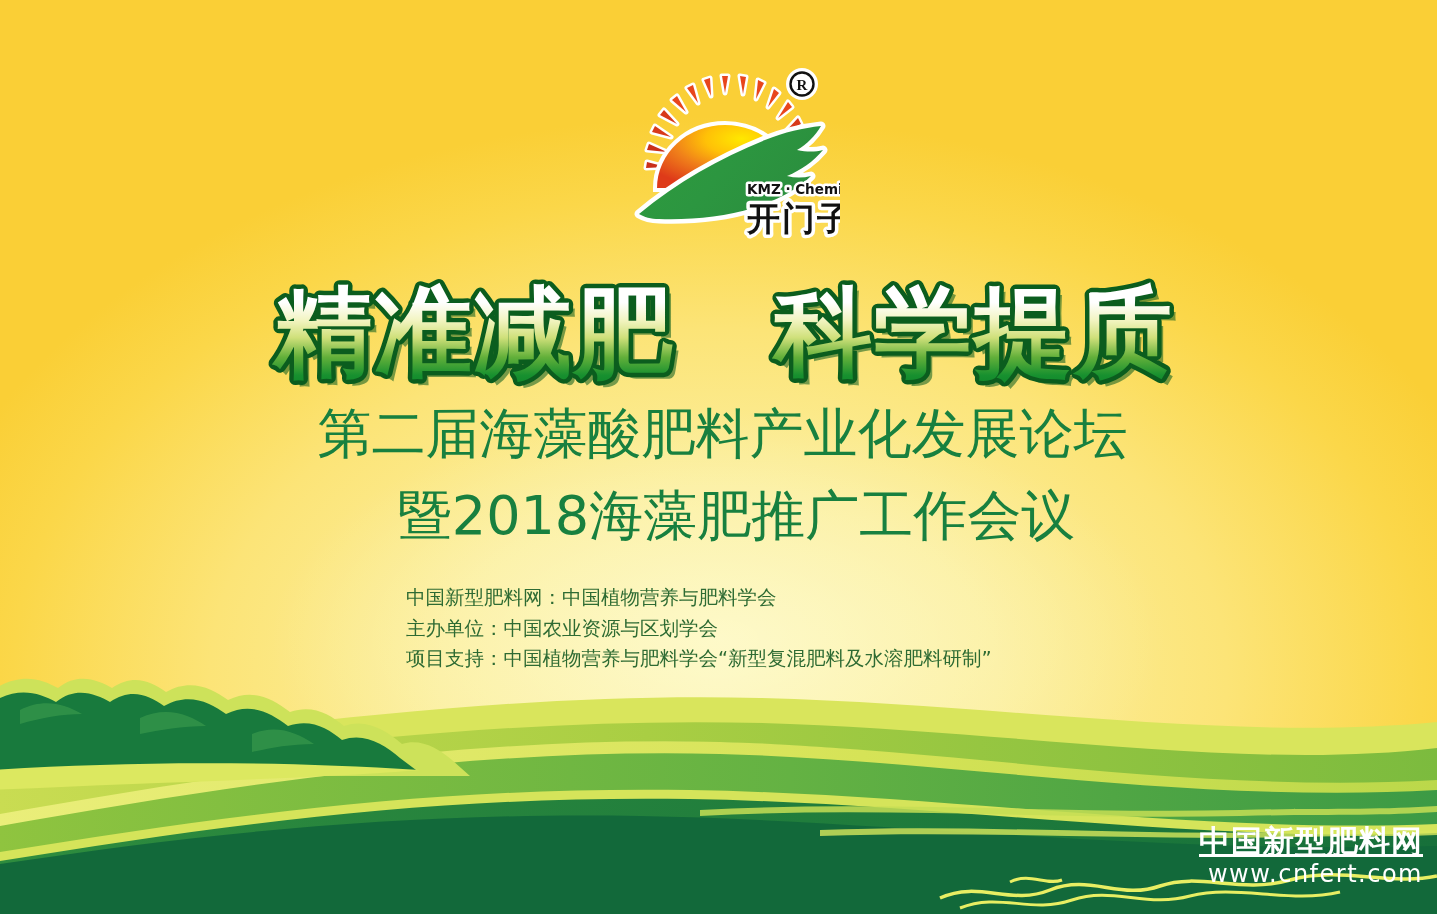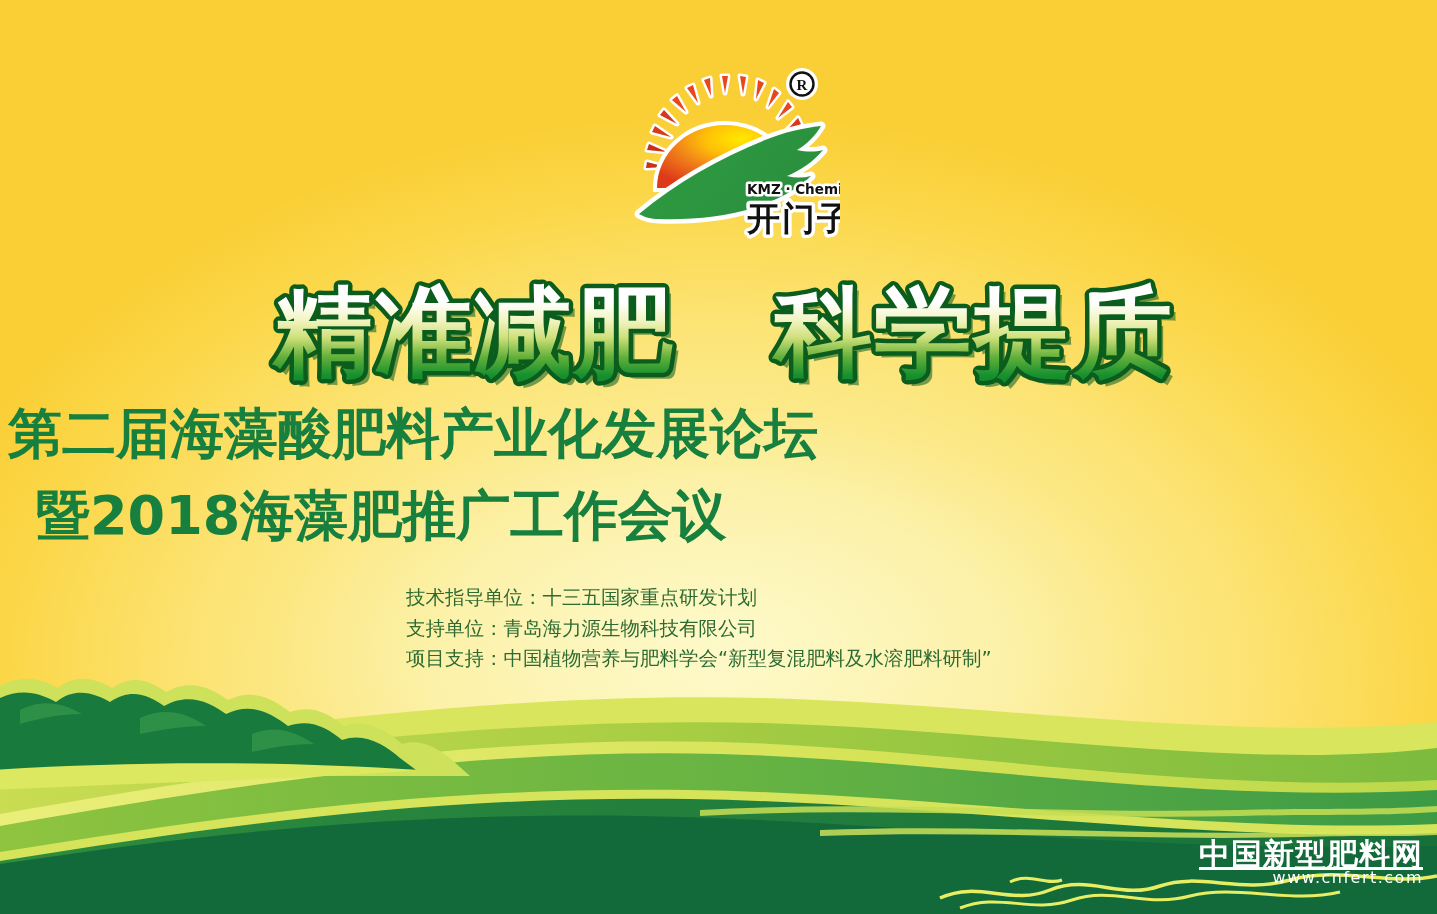--- a/index.html
+++ b/index.html
@@ -37,22 +37,23 @@
   .headline {
     position:absolute; left:10px; right:0; top:266px;
     text-align:center;
     height:124px;
   }
   .headline svg { display:block; margin:0 auto; }
 
   
   .subtitle {
     position:absolute; left:8px; right:0;
+    text-align:center;
     color:#18803F;
-    font-weight:bold;
+    font-weight:normal;
     font-family:"DejaVu Sans","Liberation Sans",sans-serif;
     letter-spacing:0px;
     white-space:nowrap;
   }
   #sub1 { top:404px; font-size:54px; line-height:60px; }
   #sub2 { top:486px; font-size:54px; line-height:60px;margin-left:28px; }
 
   
   #details {
     position:absolute; left:406px; top:583px;
@@ -74,21 +75,22 @@
   #wm-cn {
     display:block;
     font-size:31px;
     font-weight:bold;
     letter-spacing:1px;
     font-family:"DejaVu Sans","Liberation Sans",sans-serif;
     text-decoration:underline;
   }
   #wm-url {
     display:block;
-    font-size:16px;
+    margin-top:5px;
+    font-size:24px;
     letter-spacing:1.5px;
     font-family:"DejaVu Sans","Liberation Sans",sans-serif;
   }
 </style>
 </head>
 <body>
 
 <div id="banner">
 
   <div class="glow"></div>
@@ -267,22 +269,22 @@
       <text x="530" y="100" text-anchor="middle" font-family="'DejaVu Sans','Liberation Sans',sans-serif" font-size="98" font-weight="bold" letter-spacing="2" fill="none" stroke="#0B5D1E" stroke-width="9" stroke-linejoin="round">精准减肥　科学提质</text>
 
       <text x="530" y="100" text-anchor="middle" font-family="'DejaVu Sans','Liberation Sans',sans-serif" font-size="98" font-weight="bold" letter-spacing="2" fill="url(#hlGrad)">精准减肥　科学提质</text>
     </svg>
   </div>
 
   <div class="subtitle" id="sub1">第二届海藻酸肥料产业化发展论坛</div>
   <div class="subtitle" id="sub2">暨2018海藻肥推广工作会议</div>
 
   <div id="details">
-    <span class="line">技术指导单位：十三五国家重点研发计划</span>
-    <span class="line">支持单位：青岛海力源生物科技有限公司</span>
+    <span class="line">中国新型肥料网：中国植物营养与肥料学会</span>
+    <span class="line">主办单位：中国农业资源与区划学会</span>
     <span class="line">项目支持：中国植物营养与肥料学会“新型复混肥料及水溶肥料研制”</span>
   </div>
 
   <div id="watermark">
     <span id="wm-cn">中国新型肥料网</span>
     <span id="wm-url">www.cnfert.com</span>
   </div>
 
 </div>
 

